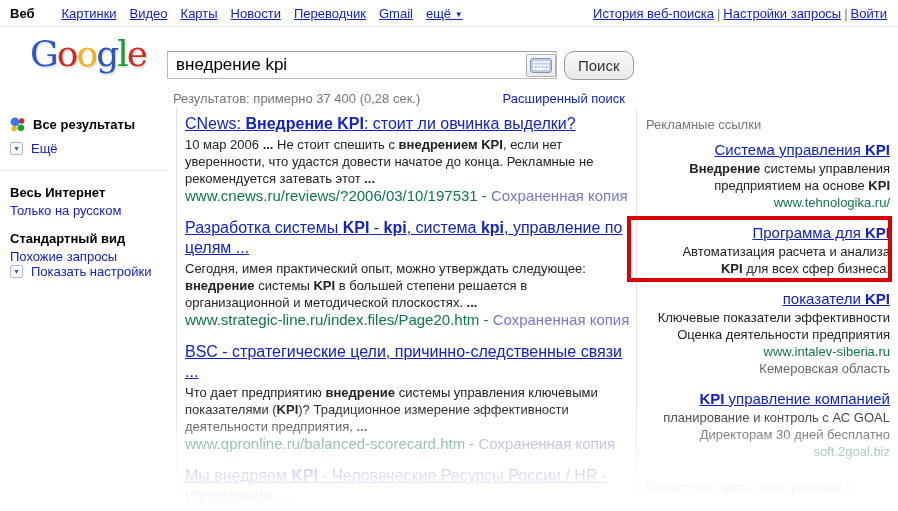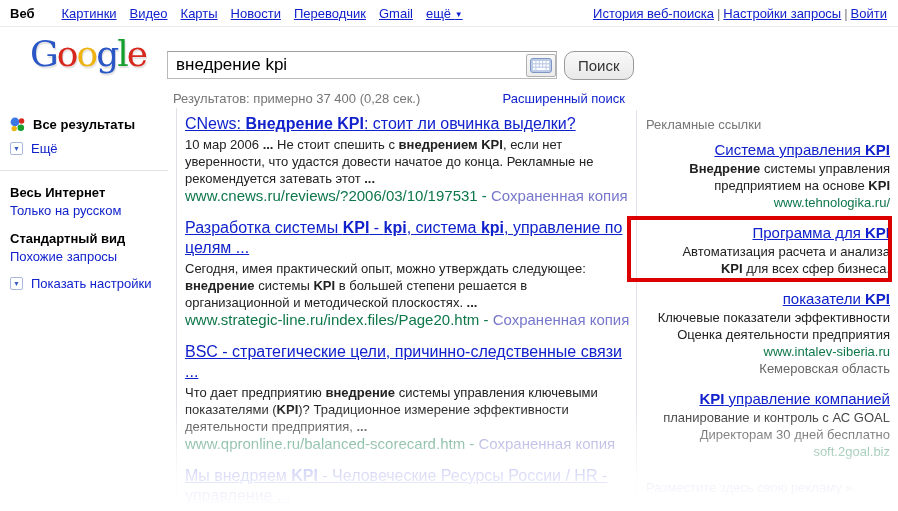--- a/index.html
+++ b/index.html
@@ -47,21 +47,21 @@
   .side-row { display:flex; align-items:center; gap:8px; }
   .side-row.r1 { margin-bottom:9px; }
   .side-row.r2 { margin-bottom:14px; }
   .side-head { font-weight:bold; color:#000; margin-bottom:3px; }
   .side-link { display:block; color:#1122cc; text-decoration:none; margin-bottom:13px; }
   .side-row a { color:#1122cc; text-decoration:none; }
   .side-divider { border-top:1px solid #e2e2e2; margin:0 0 14px -10px; width:168px; }
   .dd-icon { width:13px; height:13px; border:1px solid #a8b7dc; border-radius:2px;
              background:#fff; display:inline-flex; align-items:center; justify-content:center;
              font-size:7px; color:#3b5bc4; flex:0 0 13px; cursor:pointer; }
-  .settings { margin-top:12px;align-items:center; }
+  .settings { margin-top:0;align-items:center; }
 
   .vline-left  { position:absolute; left:176px; top:108px; height:403px; width:1px; background:#e1e1ea; }
   .vline-right { position:absolute; left:636px; top:110px; height:401px; width:1px; background:#e1e1ea; }
 
   
   .results { position:absolute; left:185px; top:114px; width:448px; }
   .result { margin-bottom:13px; }
   .result-title { font-size:16px; font-weight:normal; line-height:20px; margin-bottom:2px; }
   .result-title a { color:#1122cc; }
   .snippet { font-size:13px; line-height:17px; color:#222; }

